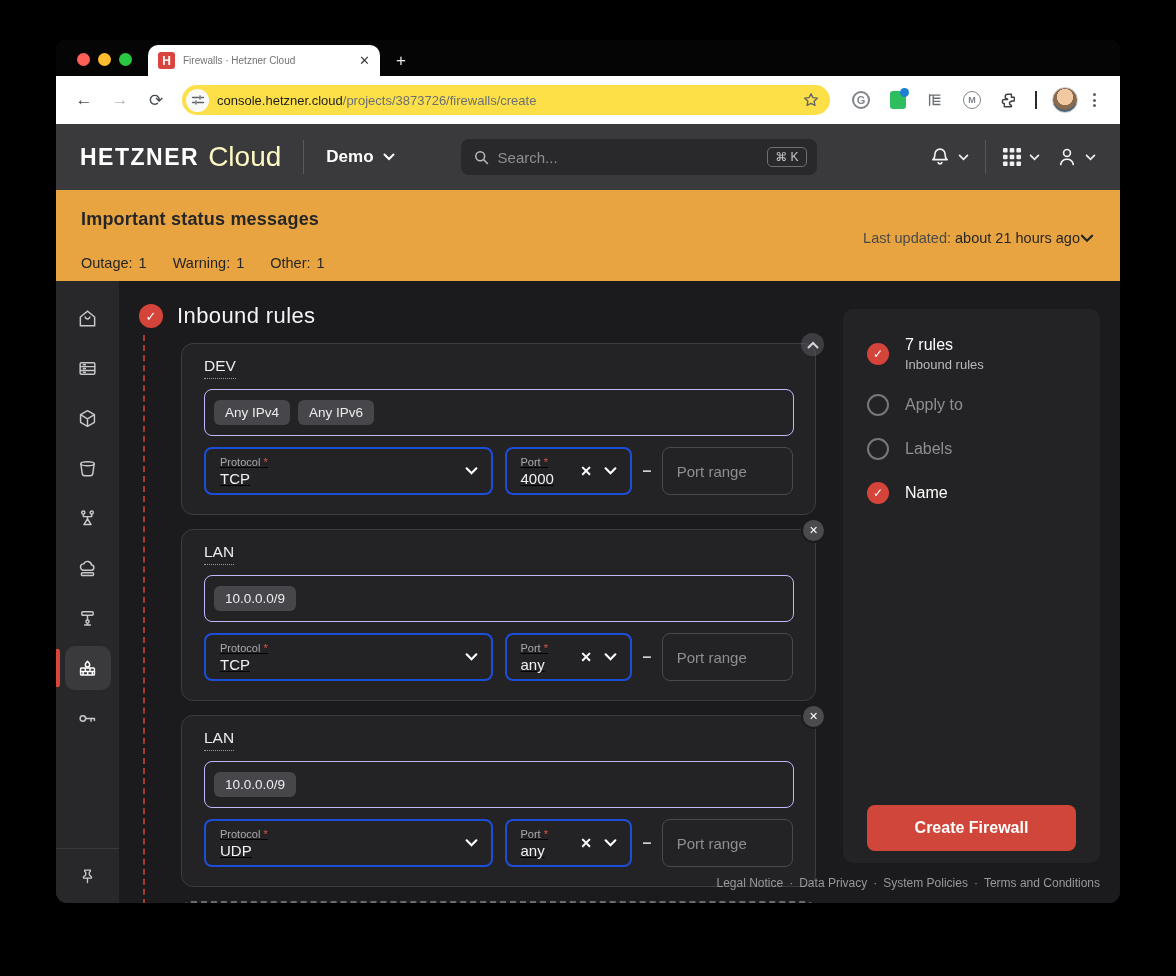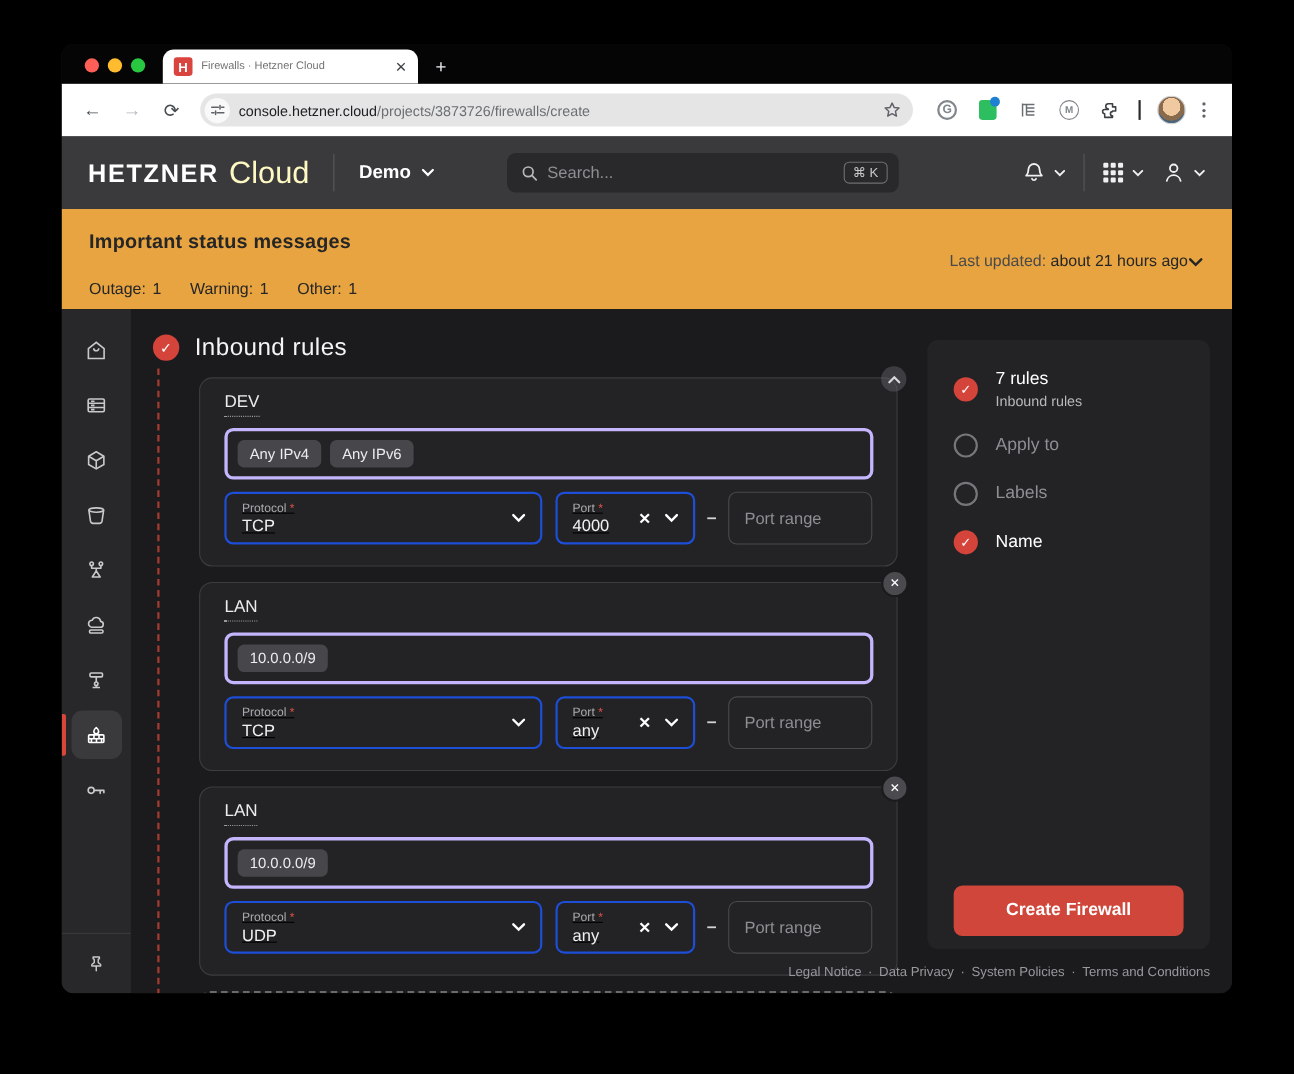--- a/index.html
+++ b/index.html
@@ -20,21 +20,21 @@
              font-size:12px; display:flex; align-items:center; justify-content:center; flex:none; }
   .tab-title { flex:1; margin:0 8px; font-size:10px; color:#737373; white-space:nowrap; overflow:hidden; }
   .tab-close { font-size:13px; color:#3c4043; cursor:default; }
   .newtab-btn { margin-left:16px; margin-bottom:7px; color:#e8eaed; font-size:17px; line-height:1; }
 
   
   .toolbar { height:48px; background:#ffffff; display:flex; align-items:center; padding:0 14px; flex:none; }
   .navbtn { width:28px; height:28px; display:flex; align-items:center; justify-content:center;
             font-size:17px; color:#474c50; margin-right:8px; }
   .navbtn.disabled { color:#b6babf; }
-  .omnibox { width:648px; height:30px; background:#e5e5e5; border-radius:15px; display:flex; align-items:center;
+  .omnibox { width:648px; height:30px; background:#fde047; border-radius:15px; display:flex; align-items:center;
              padding:0 10px 0 4px; margin-left:4px; }
   .tune-wrap { width:23px; height:23px; border-radius:50%; background:#f9f9fa; display:flex; align-items:center; justify-content:center; margin-right:8px; }
   .url { font-size:13px; white-space:nowrap; overflow:hidden; flex:1; }
   .url .domain { color:#1c1e21; } .url .path { color:#6b6f73; }
   .ext-row { display:flex; align-items:center; gap:15px; margin-left:20px; }
   .toolbar-div { width:1.5px; height:18px; background:#2a2a2a; }
   .avatar { width:26px; height:26px; border-radius:50%;
             background:radial-gradient(circle at 50% 38%, #f0c9a0 0 42%, #8a6a4d 43% 65%, #4d657a 66%); border:1px solid #d0d0d0; }
   .kebab { display:flex; flex-direction:column; gap:2.5px; }
   .kebab i { width:3px; height:3px; border-radius:50%; background:#5f6368; }
@@ -88,21 +88,21 @@
   .dashline { position:absolute; left:24px; top:54px; bottom:-12px; width:0; border-left:2px dashed #a73b32; }
   .heading { display:flex; align-items:center; gap:14px; margin-left:20px; position:relative; }
   .check-circle { width:24px; height:24px; border-radius:50%; background:#d5443a; color:#fff; font-size:13px;
                   display:flex; align-items:center; justify-content:center; flex:none; }
   .heading h1 { font-size:22px; font-weight:500; color:#f4f4f5; letter-spacing:.4px; }
 
   .rulecard { width:635px; margin:14px 0 0 62px; height:172px; background:#232325; border:1px solid #3d3d41;
               border-radius:12px; position:relative; padding:13px 22px 0; }
   .rulecard:first-of-type { margin-top:10px; }
   .rule-desc { display:inline-block; font-size:15.5px; color:#ececee; border-bottom:1.5px dotted #9a9a9e; padding-bottom:3px; }
-  .ipbox { width:590px; height:47px; border:3px solid #c4b5fd; border-radius:8px; margin-top:10px;
+  .ipbox { width:590px; height:47px; border:1px solid #c4b5fd; border-radius:8px; margin-top:10px;
            display:flex; align-items:center; padding:0 9px; gap:8px; }
   .chip { background:#47474b; color:#ececee; font-size:13.5px; border-radius:6px; padding:5px 11px; }
   .controls { display:flex; align-items:center; margin-top:11px; }
   .selbox { position:relative; height:48px; border:2px solid #1d4ed8; border-radius:8px; padding:7px 14px 0;text-decoration:underline; }
   .selbox .flabel { font-size:11px; color:#a9a9ad; }
   .selbox .flabel .req { color:#e05248; }
   .selbox .fvalue { font-size:15px; color:#f1f1f3; margin-top:2px; }
   .protocol { width:290px; }
   .portbox { width:128px; margin-left:12px; }
   .sel-chev { position:absolute; right:13px; top:50%; transform:translateY(-50%); }

